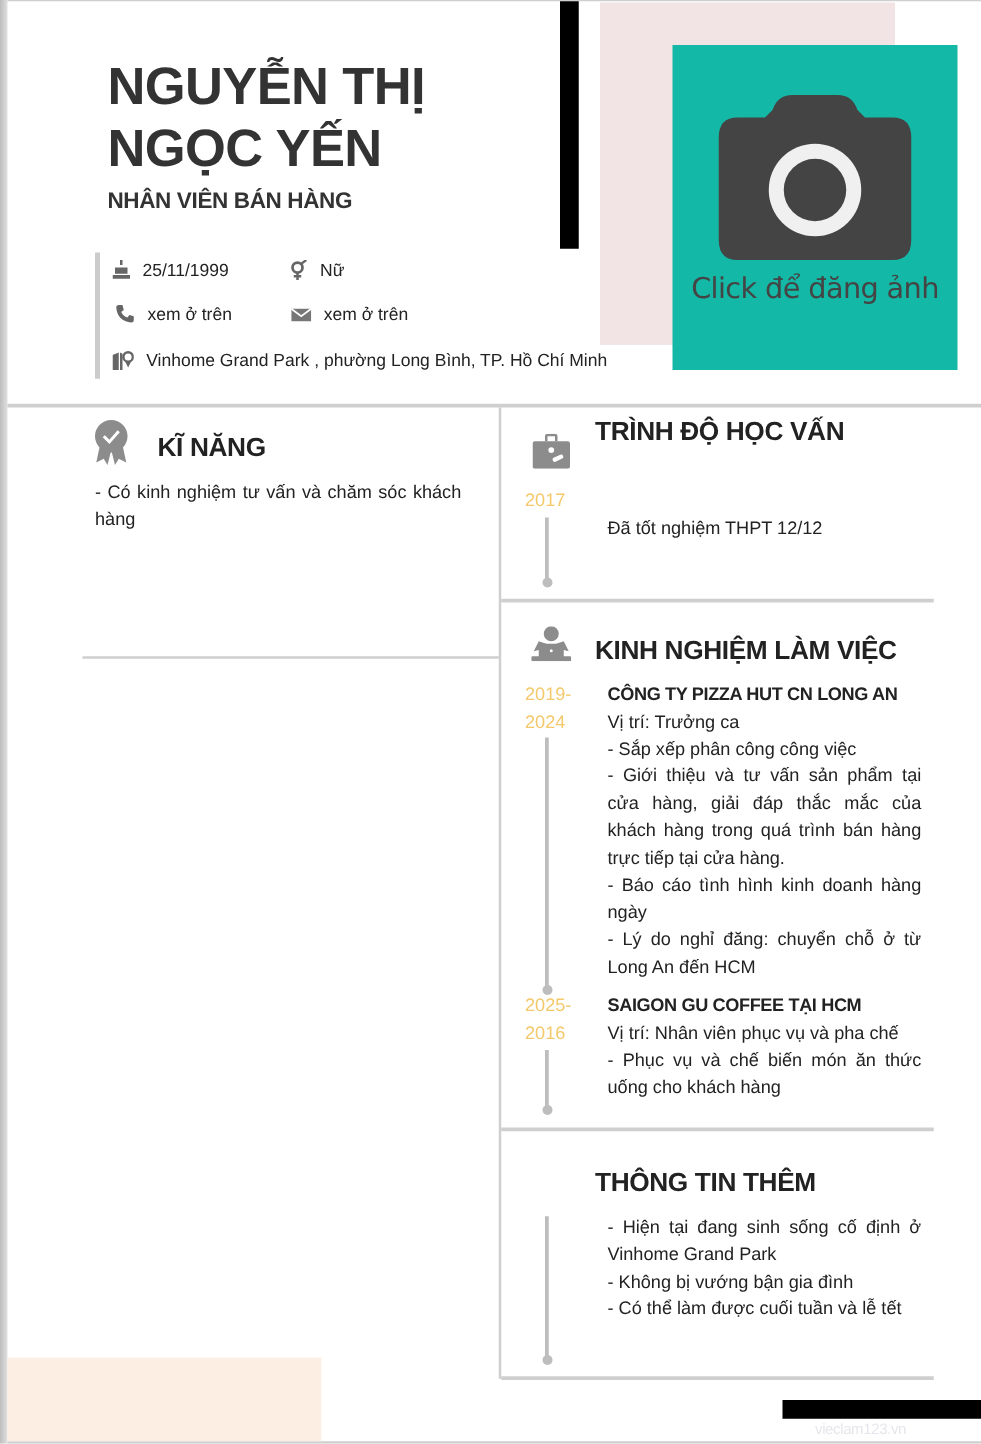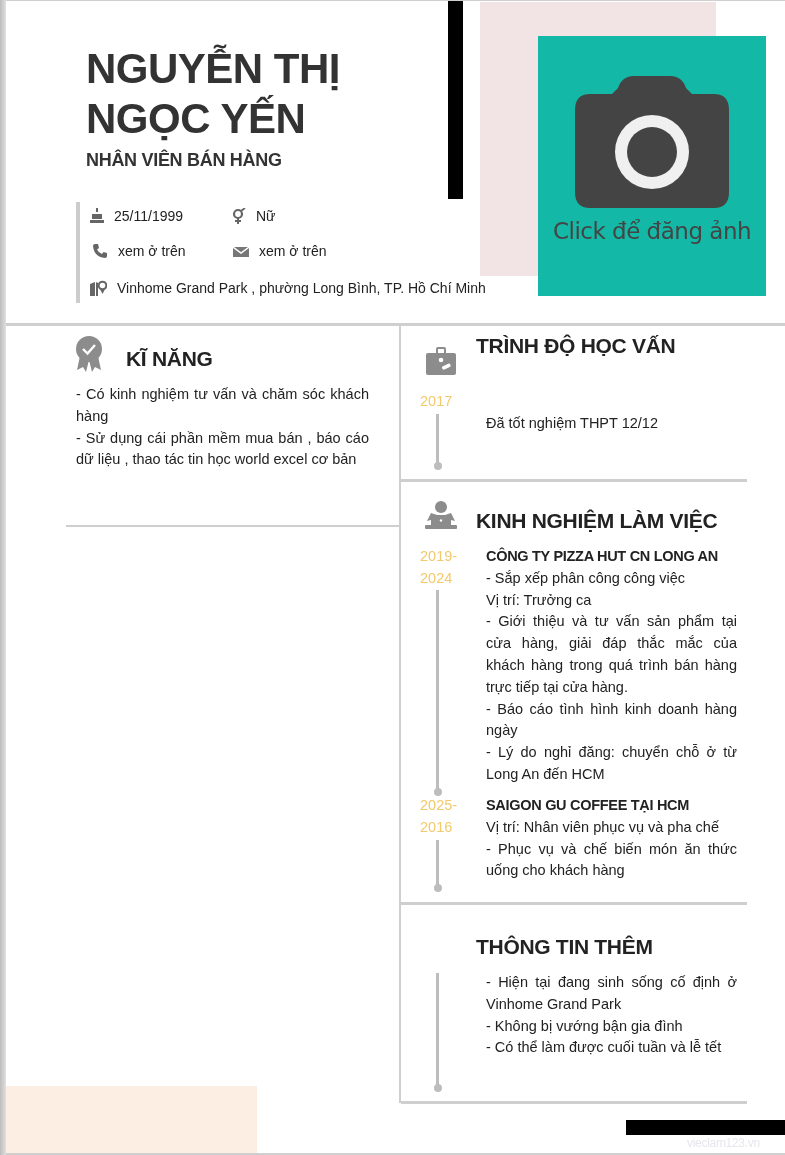--- a/index.html
+++ b/index.html
@@ -33,21 +33,21 @@
   .body-text p { margin: 0; }
 
   .year { position: absolute; font-size: 14.5px; line-height: 21.8px; color: #f3c96b; }
   .tl-line { position: absolute; width: 3px; background: #bdbdbd; }
   .tl-dot { position: absolute; width: 8px; height: 8px; border-radius: 50%; background: #bdbdbd; }
 
   .company { font-weight: bold; font-size: 14.5px; letter-spacing: -0.3px; }
 
   .peach-block { position: absolute; left: 6px; top: 1086px; width: 251px; height: 67px; background: #fdeee3; }
   .footer-bar { position: absolute; left: 626px; top: 1120px; width: 159px; height: 15px; background: #000; }
-  .watermark { position: absolute; left: 652px; top: 1136px; font-size: 12px; color: #e6e6ec; letter-spacing: -0.3px; margin-left: 35px; }
+  .watermark { position: absolute; left: 652px; top: 1136px; font-size: 12px; color: #e6e6ec; letter-spacing: -0.3px; }
 </style>
 </head>
 <body>
 
 <div class="page-edge-left"></div>
 <div class="page-edge-top"></div>
 <div class="page-edge-bottom"></div>
 
 <div class="name">
   <div>NGUYỄN THỊ</div>
@@ -120,21 +120,20 @@
 
 <svg class="sec-icon" style="left:75px; top:336px;" width="28" height="36" viewBox="0 0 28 36">
   <polygon points="5,20 2,34 8,31 11,36 14,24" fill="#8c8c8c"></polygon>
   <polygon points="23,20 26,34 20,31 17,36 14,24" fill="#8c8c8c"></polygon>
   <circle cx="14" cy="13" r="13" fill="#8c8c8c"></circle>
   <polyline points="8,13 12.5,17.5 20,9" fill="none" stroke="#fff" stroke-width="2.4"></polyline>
 </svg>
 <div class="sec-title" style="left:126px; top:347px;">KĨ NĂNG</div>
 <div class="body-text" style="left:76px; top:384px; width:293px;">
   <p>- Có kinh nghiệm tư vấn và chăm sóc khách hàng</p>
-  <p>- Sử dụng cái phần mềm mua bán , báo cáo dữ liệu , thao tác tin học world excel cơ bản</p>
 </div>
 
 <svg class="sec-icon" style="left:426px; top:347px;" width="30" height="28" viewBox="0 0 30 28">
   <path d="M10 6 L10 2 Q10 0 12 0 L18 0 Q20 0 20 2 L20 6 L18 6 L18 2 L12 2 L12 6 Z" fill="#8c8c8c"></path>
   <rect x="0" y="6" width="30" height="22" rx="2" fill="#8c8c8c"></rect>
   <circle cx="15" cy="13" r="2.3" fill="#fff"></circle>
   <rect x="16" y="18" width="9" height="3.5" rx="1.5" transform="rotate(-25 20 20)" fill="#fff"></rect>
 </svg>
 <div class="sec-title" style="left:476px; top:334px;">TRÌNH ĐỘ HỌC VẤN</div>
 <div class="year" style="left:420px; top:391px;">2017</div>
@@ -153,22 +152,22 @@
 <div class="sec-title" style="left:476px; top:509px;">KINH NGHIỆM LÀM VIỆC</div>
 
 <div class="year" style="left:420px; top:546px;">
   <div>2019-</div>
   <div>2024</div>
 </div>
 <div class="tl-line" style="left:436px; top:590px; height:202px;"></div>
 <div class="tl-dot" style="left:433.5px; top:788px;"></div>
 <div class="body-text" style="left:486px; top:546px; width:251px;">
   <p class="company">CÔNG TY PIZZA HUT CN LONG AN</p>
+  <p>Vị trí: Trưởng ca</p>
   <p>- Sắp xếp phân công công việc</p>
-  <p>Vị trí: Trưởng ca</p>
   <p>- Giới thiệu và tư vấn sản phẩm tại cửa hàng, giải đáp thắc mắc của khách hàng trong quá trình bán hàng trực tiếp tại cửa hàng.</p>
   <p>- Báo cáo tình hình kinh doanh hàng ngày</p>
   <p>- Lý do nghỉ đăng: chuyển chỗ ở từ Long An đến HCM</p>
 </div>
 
 <div class="year" style="left:420px; top:795px;">
   <div>2025-</div>
   <div>2016</div>
 </div>
 <div class="tl-line" style="left:436px; top:840px; height:48px;"></div>

